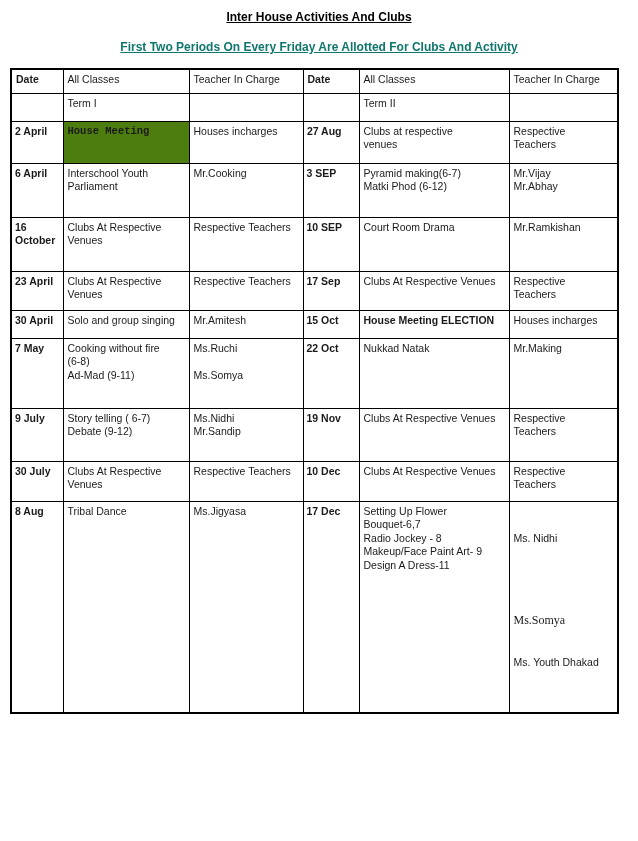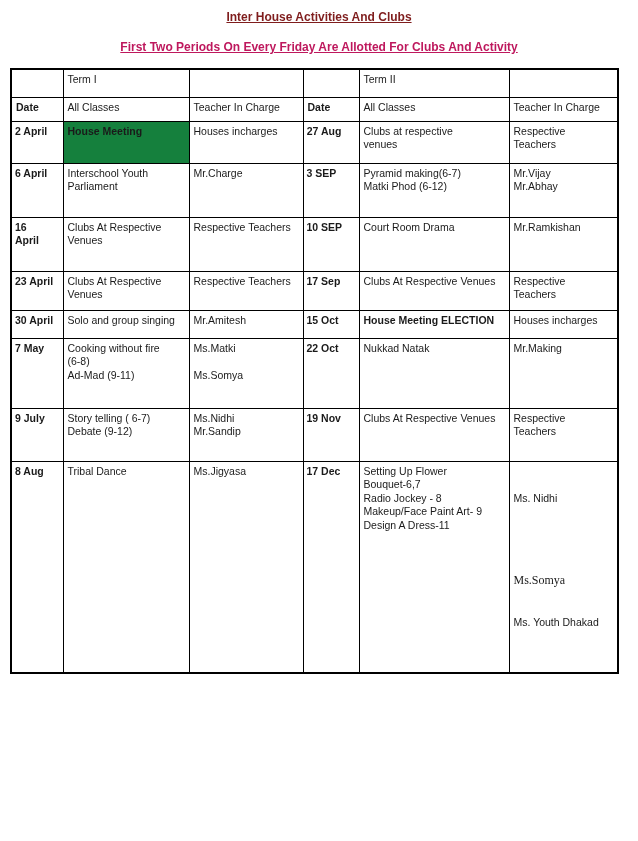--- a/index.html
+++ b/index.html
@@ -7,45 +7,45 @@
   body {
     width: 638px; height: 841px;
     background: #ffffff;
     font-family: "Liberation Sans", sans-serif;
     color: #1a1a1a;
     position: relative;
   }
   .title-block { padding-top: 10px; text-align: center; }
   .doc-title {
     font-size: 12px; font-weight: bold; text-decoration: underline;
-    margin: 0 0 0 0; color: #7f1d1d;
+    margin: 0 0 0 0; color: #000000;
   }
   .doc-subtitle {
     font-size: 12px; font-weight: bold; text-decoration: underline;
-    margin: 16px 0 0 0; color: #be185d;
+    margin: 16px 0 0 0; color: #0f766e;
   }
   table.schedule {
     position: absolute; left: 10px; top: 68px;
     width: 607px;
     border-collapse: collapse; table-layout: fixed;
     border: 2px solid #000;
   }
   td {
     border: 1px solid #000;
     vertical-align: top;
     padding: 3px 4px 2px 4px;
     font-size: 10.5px;
     line-height: 1.3;
     overflow: hidden;
   }
   td.date { white-space: pre; font-weight: bold; padding-left: 3px; padding-right: 17px; }
   td.act, td.tch { white-space: pre-wrap; }
   .b { font-weight: bold; }
-  .hl { background: #15803d; }
-  .c { text-align: center; }
+  .hl { background: #4d7c0f; font-family: Liberation Mono, monospace; }
+  .c { text-align: right; }
   .serif { font-family: "Liberation Serif", serif; font-size: 12px; }
   .gap { height: 13px; }
   td.hdr { font-size: 10.5px; }
 </style>
 </head>
 <body>
 
 <div class="title-block">
   <div class="doc-title">Inter House Activities And Clubs</div>
   <div class="doc-subtitle">First Two Periods On Every Friday Are Allotted For Clubs And Activity</div>
@@ -54,61 +54,61 @@
 <table class="schedule">
   <colgroup>
     <col style="width:52px">
       <col style="width:126px">
       <col style="width:114px">
     <col style="width:56px">
       <col style="width:150px">
       <col style="width:109px">
   </colgroup>
   <tbody>
+  <tr style="height:24px">
+    <td class="hdr b">Date</td>
+    <td class="hdr">All Classes</td>
+    <td class="hdr">Teacher In Charge</td>
+    <td class="hdr b">Date</td>
+    <td class="hdr">All Classes</td>
+    <td class="hdr">Teacher In Charge</td>
+  </tr>
   <tr style="height:28px">
     <td class="hdr"></td>
     <td class="hdr">Term I</td>
     <td class="hdr"></td>
     <td class="hdr"></td>
     <td class="hdr">Term II</td>
     <td class="hdr"></td>
-  </tr>
-  <tr style="height:24px">
-    <td class="hdr b">Date</td>
-    <td class="hdr">All Classes</td>
-    <td class="hdr">Teacher In Charge</td>
-    <td class="hdr b">Date</td>
-    <td class="hdr">All Classes</td>
-    <td class="hdr">Teacher In Charge</td>
   </tr>
 
   <tr style="height:42px">
     <td class="date">2 April</td>
     <td class="act b hl">House Meeting</td>
     <td class="tch">Houses incharges</td>
     <td class="date c">27 Aug</td>
     <td class="act">Clubs at respective
 venues</td>
     <td class="tch">Respective
 Teachers</td>
   </tr>
   <tr style="height:54px">
     <td class="date">6 April</td>
     <td class="act">Interschool Youth
 Parliament</td>
-    <td class="tch">Mr.Charge</td>
+    <td class="tch">Mr.Cooking</td>
     <td class="date">3 SEP</td>
     <td class="act">Pyramid making(6-7)
 Matki Phod (6-12)</td>
     <td class="tch">Mr.Vijay
 Mr.Abhay</td>
   </tr>
   <tr style="height:54px">
     <td class="date">16
-April</td>
+October</td>
     <td class="act">Clubs At Respective
 Venues</td>
     <td class="tch">Respective Teachers</td>
     <td class="date">10 SEP</td>
     <td class="act">Court Room Drama</td>
     <td class="tch">Mr.Ramkishan</td>
   </tr>
   <tr style="height:39px">
     <td class="date">23 April</td>
     <td class="act">Clubs At Respective
@@ -125,34 +125,44 @@
     <td class="tch">Mr.Amitesh</td>
     <td class="date">15 Oct</td>
     <td class="act b">House Meeting ELECTION</td>
     <td class="tch">Houses incharges</td>
   </tr>
   <tr style="height:70px">
     <td class="date">7 May</td>
     <td class="act">Cooking without fire
 (6-8)
 Ad-Mad (9-11)</td>
-    <td class="tch">Ms.Matki
+    <td class="tch">Ms.Ruchi
 
 Ms.Somya</td>
     <td class="date">22 Oct</td>
     <td class="act">Nukkad Natak</td>
     <td class="tch">Mr.Making</td>
   </tr>
   <tr style="height:53px">
     <td class="date">9 July</td>
     <td class="act">Story telling ( 6-7)
 Debate (9-12)</td>
     <td class="tch">Ms.Nidhi
 Mr.Sandip</td>
     <td class="date">19 Nov</td>
+    <td class="act">Clubs At Respective Venues</td>
+    <td class="tch">Respective
+Teachers</td>
+  </tr>
+  <tr style="height:40px">
+    <td class="date">30 July</td>
+    <td class="act">Clubs At Respective
+Venues</td>
+    <td class="tch">Respective Teachers</td>
+    <td class="date">10 Dec</td>
     <td class="act">Clubs At Respective Venues</td>
     <td class="tch">Respective
 Teachers</td>
   </tr>
   <tr style="height:84px">
     <td class="date">8 Aug</td>
     <td class="act">Tribal Dance</td>
     <td class="tch">Ms.Jigyasa</td>
     <td class="date">17 Dec</td>
     <td class="act">Setting Up Flower

